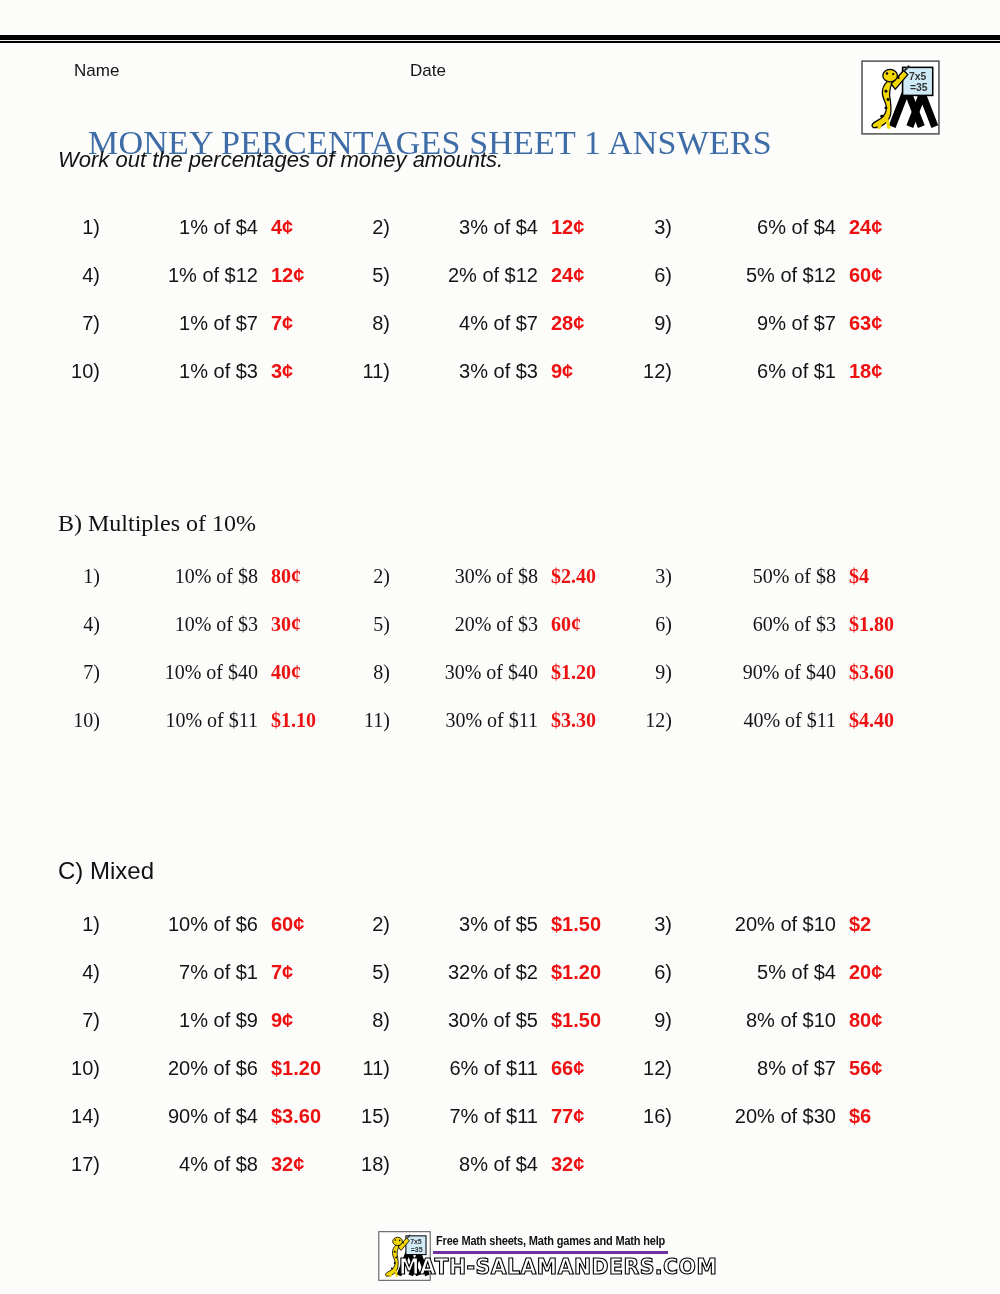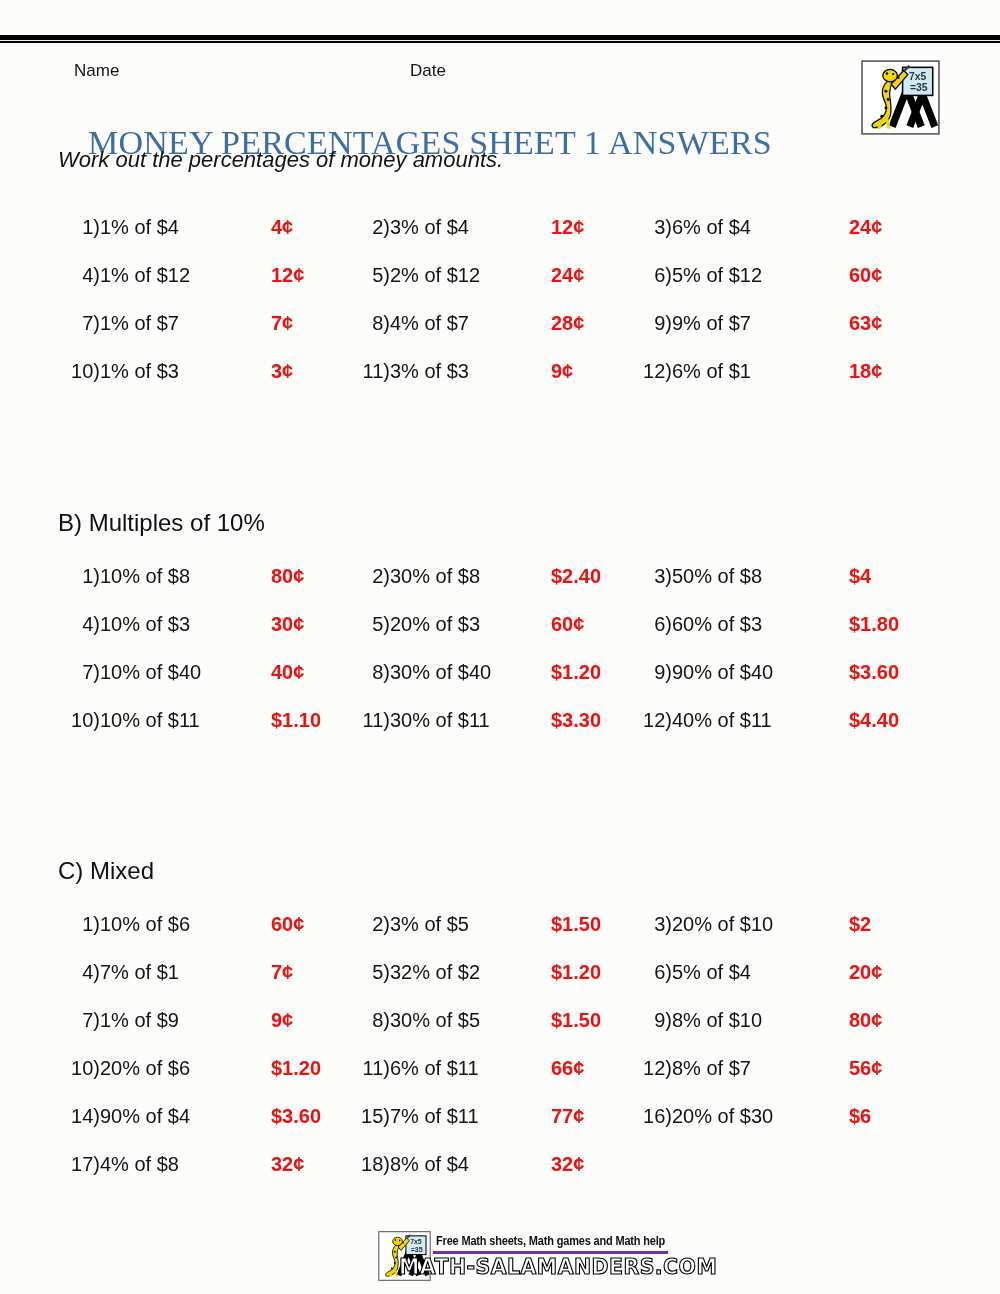--- a/index.html
+++ b/index.html
@@ -21,26 +21,26 @@
 
   .title{
     position:absolute;top:101px;left:58px;white-space:nowrap;
     font-family:"Liberation Serif","DejaVu Serif",serif;
     font-size:34px;line-height:38px;font-weight:400;
     color:var(--title-blue,#3e6ca6);letter-spacing:.2px;margin-left:30px;
   }
   .subtitle{position:absolute;top:147px;left:58px;font-style:italic;font-size:22px;}
 
   .section{position:absolute;left:58px;width:906px;}
-  .sec0{top:203px;} .sec1{top:508px;} .sec2{top:856px;}
+  .sec0{top:203px;} .sec1{top:508px;font-family:Liberation Serif, serif;} .sec2{top:856px;}
   .section h2{margin:0 0 14px 0;font-size:24px;line-height:30px;font-weight:400;color:#111;}
   .grid{display:grid;grid-template-columns:290px 282px 334px;grid-auto-rows:48px;}
   .cell{display:flex;align-items:center;font-size:20px;}
   .cell .num{width:42px;text-align:right;flex:none;}
-  .cell .q{flex:none;white-space:nowrap;}
+  .cell .q{text-align:right;flex:none;white-space:nowrap;}
   .cell:nth-child(3n+1) .q{width:158px;}
   .cell:nth-child(3n+2) .q{width:148px;}
   .cell:nth-child(3n)   .q{width:164px;}
   .cell .a{margin-left:13px;font-weight:700;color:var(--answer-red,#ee1111);white-space:nowrap;}
 
   .footer-logo{position:absolute;left:378px;top:1231px;width:53px;height:50px;}
   .tagline{
     position:absolute;left:436px;top:1234px;width:260px;
     font-size:12.5px;font-weight:700;color:#111;white-space:nowrap;
     transform:scaleX(.88);transform-origin:left top;letter-spacing:-.2px;

